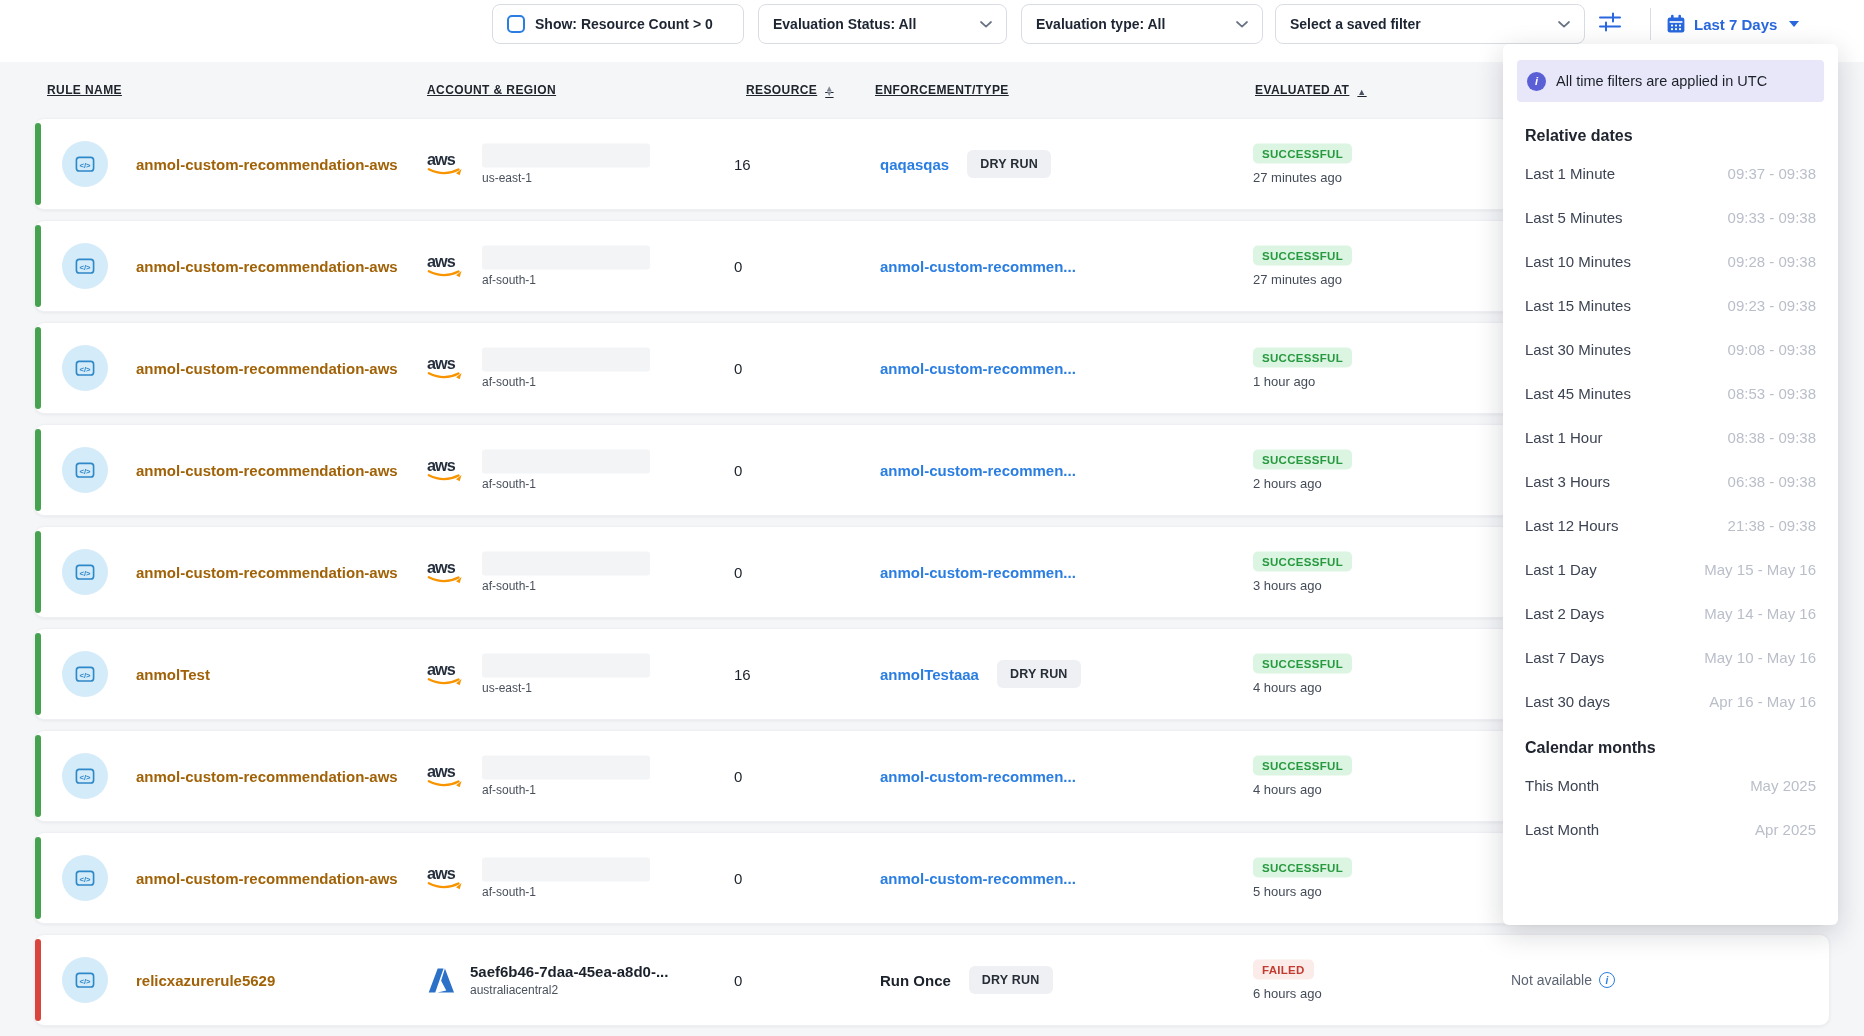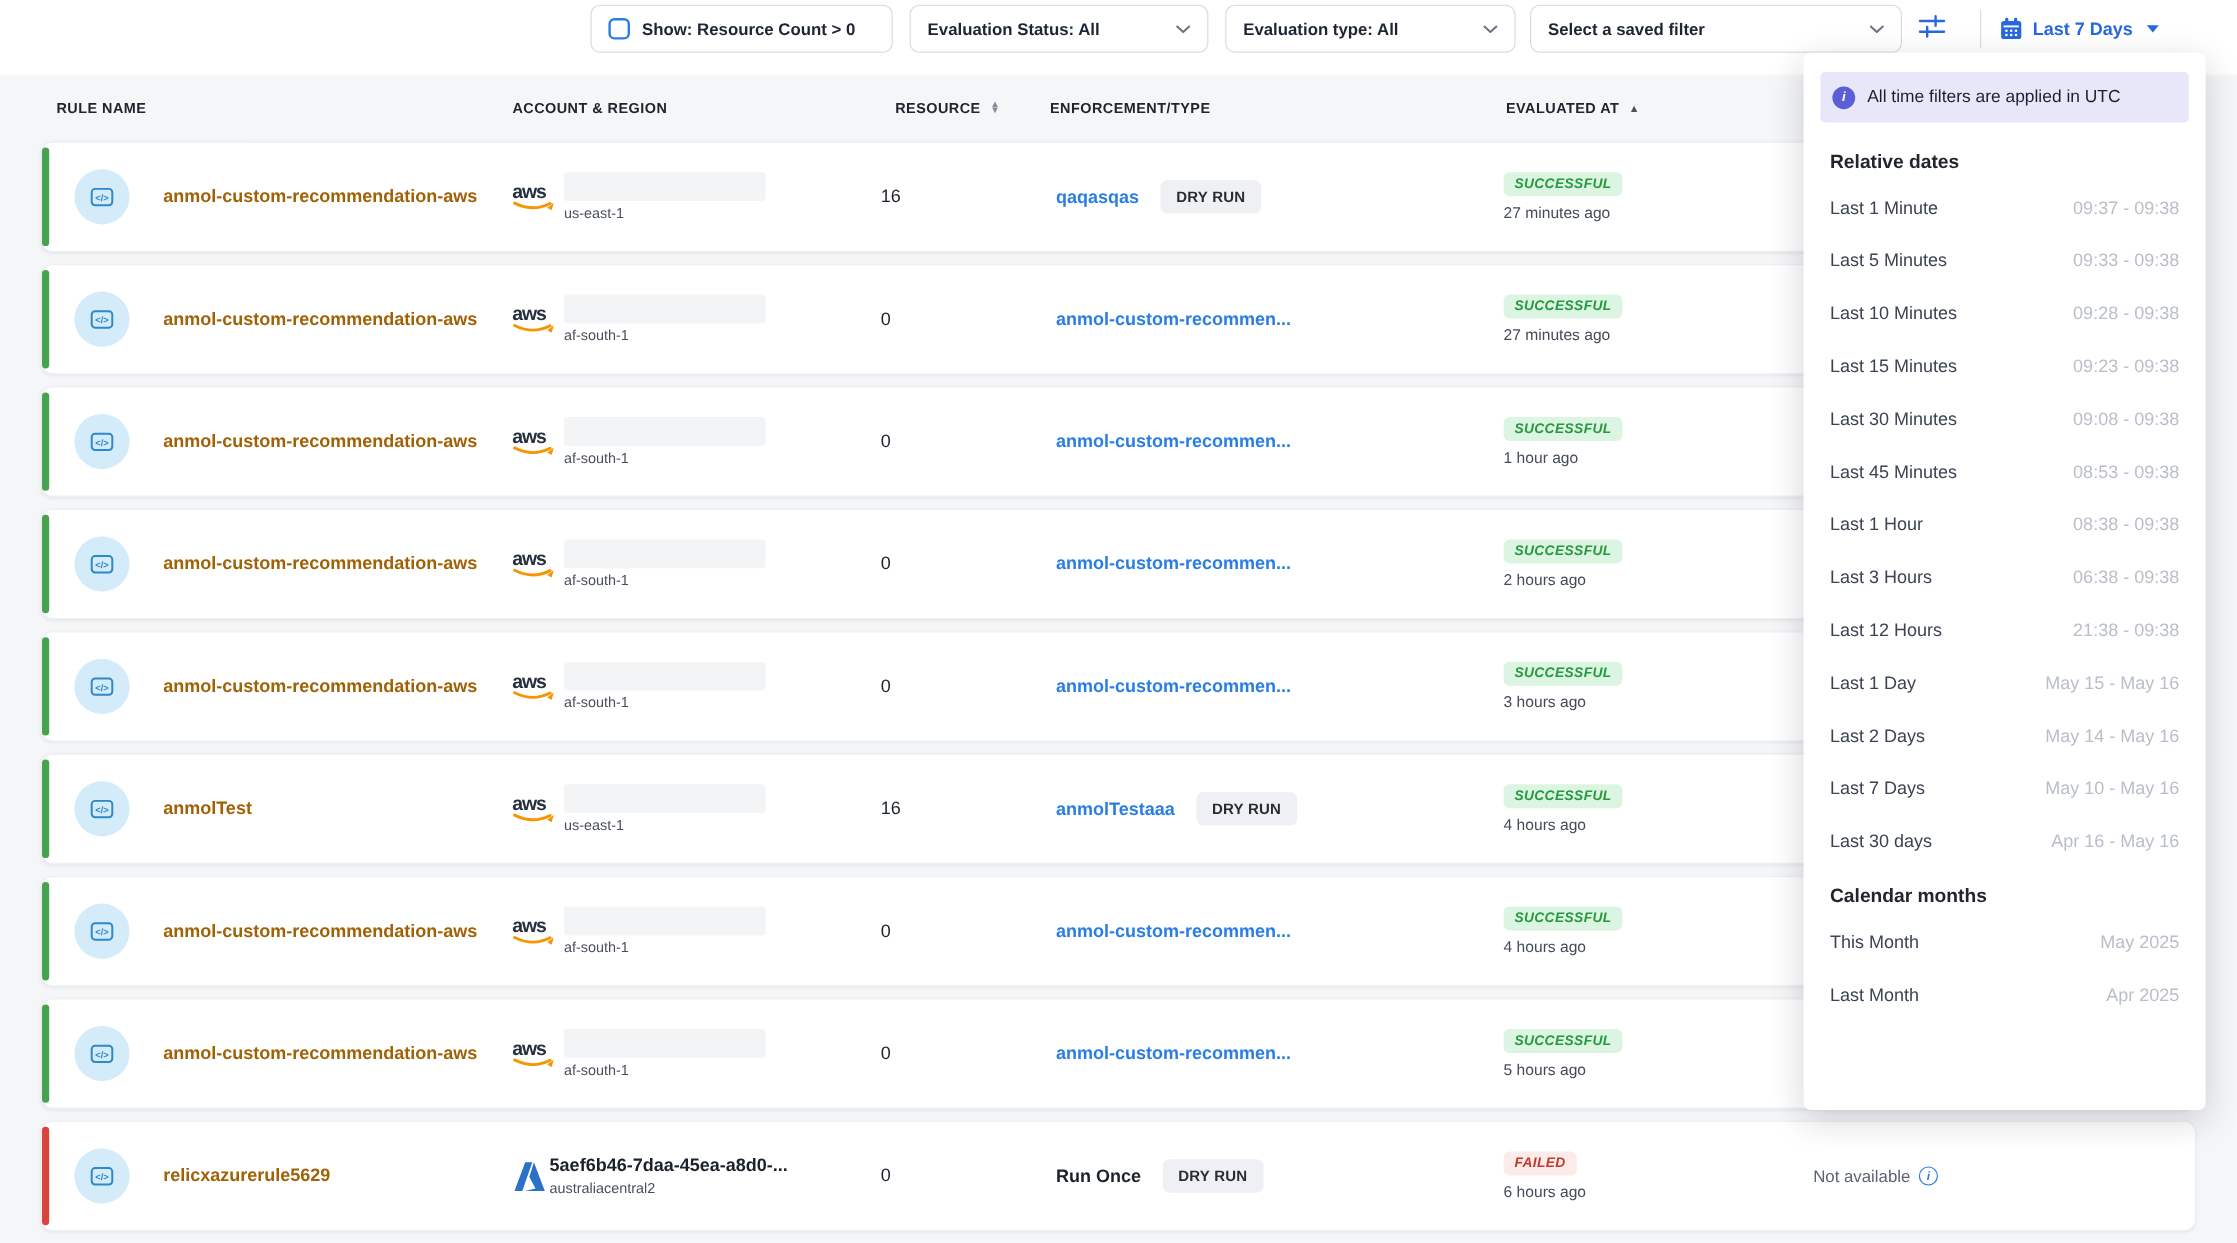--- a/index.html
+++ b/index.html
@@ -22,54 +22,54 @@
   .vdivider { position:absolute; left:1650px; top:8px; width:1px; height:32px; background:#d9dde3; }
   .ctrl-date { position:absolute; left:1666px; top:4px; height:40px; display:flex; align-items:center;
     gap:8px; color:#2867dd; font-size:15px; font-weight:700; cursor:pointer; }
   .caret-down { width:0; height:0; border-left:5px solid transparent; border-right:5px solid transparent;
     border-top:6px solid #2867dd; margin-left:4px; }
 
   
   .table-area { position:absolute; left:0; top:62px; width:1864px; height:974px; background:#f5f6f8; }
   .thead { position:absolute; left:0; top:0; width:1864px; height:56px; }
   .th { position:absolute; top:50%; transform:translateY(-50%); font-size:12px; font-weight:700;
-    letter-spacing:.4px; color:#20242c; display:flex; align-items:center; gap:8px; }
+    letter-spacing:.4px; color:#20242c; display:flex; align-items:flex-end; gap:8px;text-decoration:underline; }
   .th-rule     { left:47px; }
   .th-account  { left:427px; }
   .th-resource { left:746px; cursor:pointer; }
   .th-enforce  { left:875px; }
   .th-evaluated{ left:1255px; cursor:pointer; }
   .sort-both { display:flex; flex-direction:column; line-height:.62; font-size:8px; color:#838b99; }
   .sort-asc  { font-size:9px; color:#4a5160; }
 
   .card { position:absolute; left:34px; width:1796px; height:92px; background:#fff;
     border:1px solid #eef0f3; border-radius:10px; box-shadow:0 1px 3px rgba(16,24,40,.06); cursor:pointer; }
   .stripe { position:absolute; left:0; top:4px; bottom:4px; width:6px; border-radius:4px; }
   .card[data-variant="green"] .stripe { background:#46a24e; }
   .card[data-variant="red"]   .stripe { background:#d9453c; }
 
   .cell { position:absolute; top:50%; transform:translateY(-50%); }
   .icon-cell { left:27px; width:46px; height:46px; border-radius:50%; background:#d4ebf9;
     display:flex; align-items:center; justify-content:center; }
   .name-cell { left:101px; font-size:15px; font-weight:600; color:#a16207; }
-  .account-cell { left:391px; display:flex; align-items:center; gap:2px; }
+  .account-cell { left:391px; display:flex; align-items:center; gap:14px; }
   .logo { display:flex; }
   .acct { display:flex; flex-direction:column; }
   .redacted { width:168px; height:24px; background:#f2f4f6; border-radius:3px; }
   .account-id { font-size:15px; font-weight:700; color:#1b212b; }
   .region { margin-top:3px; font-size:12px; color:#49505c; }
   .res-cell { left:699px; font-size:15px; color:#1c222b; }
   .enf-cell { left:845px; display:flex; align-items:center; gap:18px; }
   .enf-link { font-size:15px; font-weight:600; color:#2a7de1; text-decoration:none; cursor:pointer; }
   .card[data-variant="red"] .enf-link { color:#1c222b; cursor:default; }
   .type-badge { background:#eef0f3; color:#272d36; font-size:12.5px; font-weight:700;
     padding:7px 13px; border-radius:6px; letter-spacing:.2px; white-space:nowrap; }
   .type-badge:empty { display:none; }
   .status-cell { left:1218px; display:flex; flex-direction:column; align-items:flex-start; gap:6px; }
-  .status-badge { font-size:11.5px; font-weight:700; padding:4px 9px; border-radius:5px; letter-spacing:.3px;font-style:italic; }
+  .status-badge { font-size:11.5px; font-weight:700; padding:4px 9px; border-radius:5px; letter-spacing:.3px; }
   .card[data-variant="green"] .status-badge { color:#27993f; background:#dcf5e2; }
   .card[data-variant="red"]   .status-badge { color:#c23b31; background:#fbebe9; }
   .time { font-size:13px; color:#444c59; }
   .na-cell { left:1476px; display:none; align-items:center; gap:7px; }
   .card[data-variant="red"] .na-cell { display:flex; }
   .na-label { font-size:14px; color:#5b6472; }
   .na-icon { width:16px; height:16px; border:1.5px solid #2a7de1; border-radius:50%; color:#2a7de1;
     font-size:10px; font-weight:700; display:flex; align-items:center; justify-content:center;
     font-style:italic; cursor:pointer; }
 

